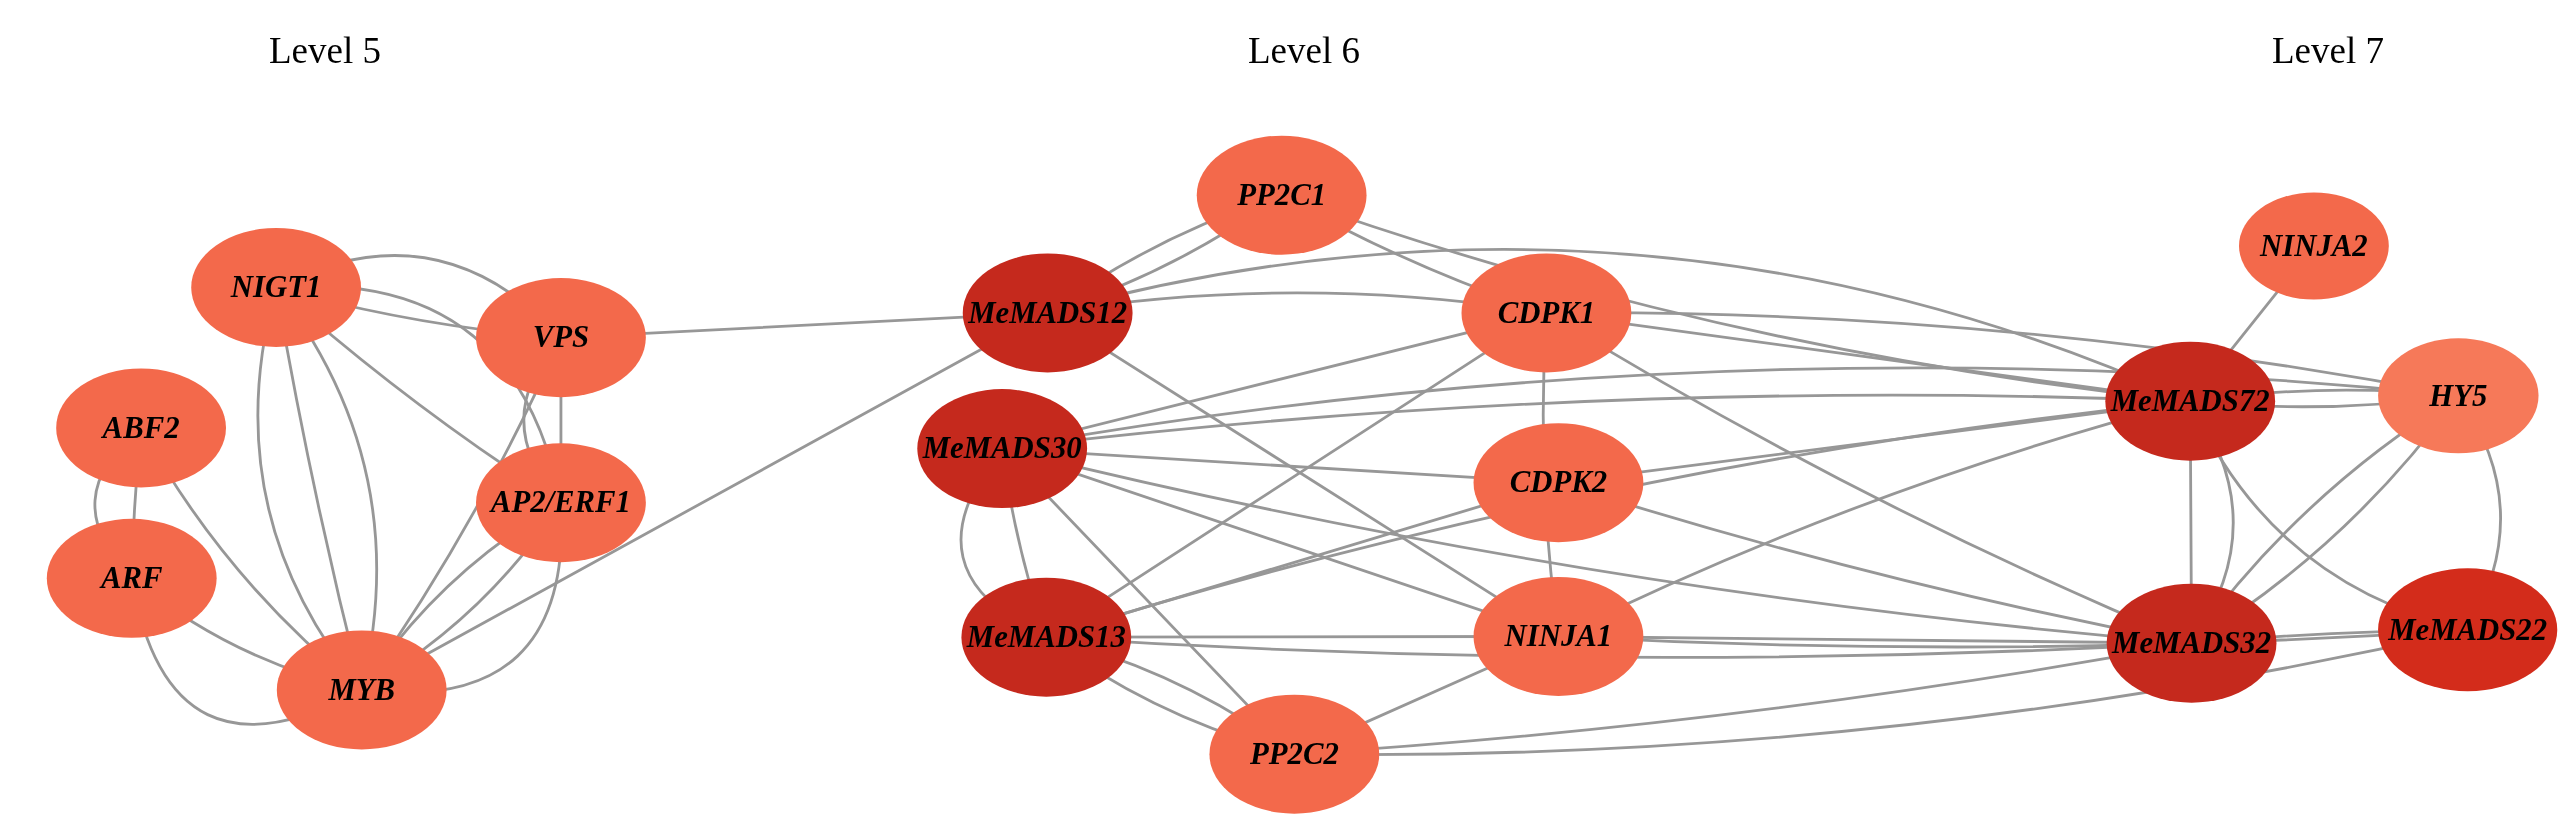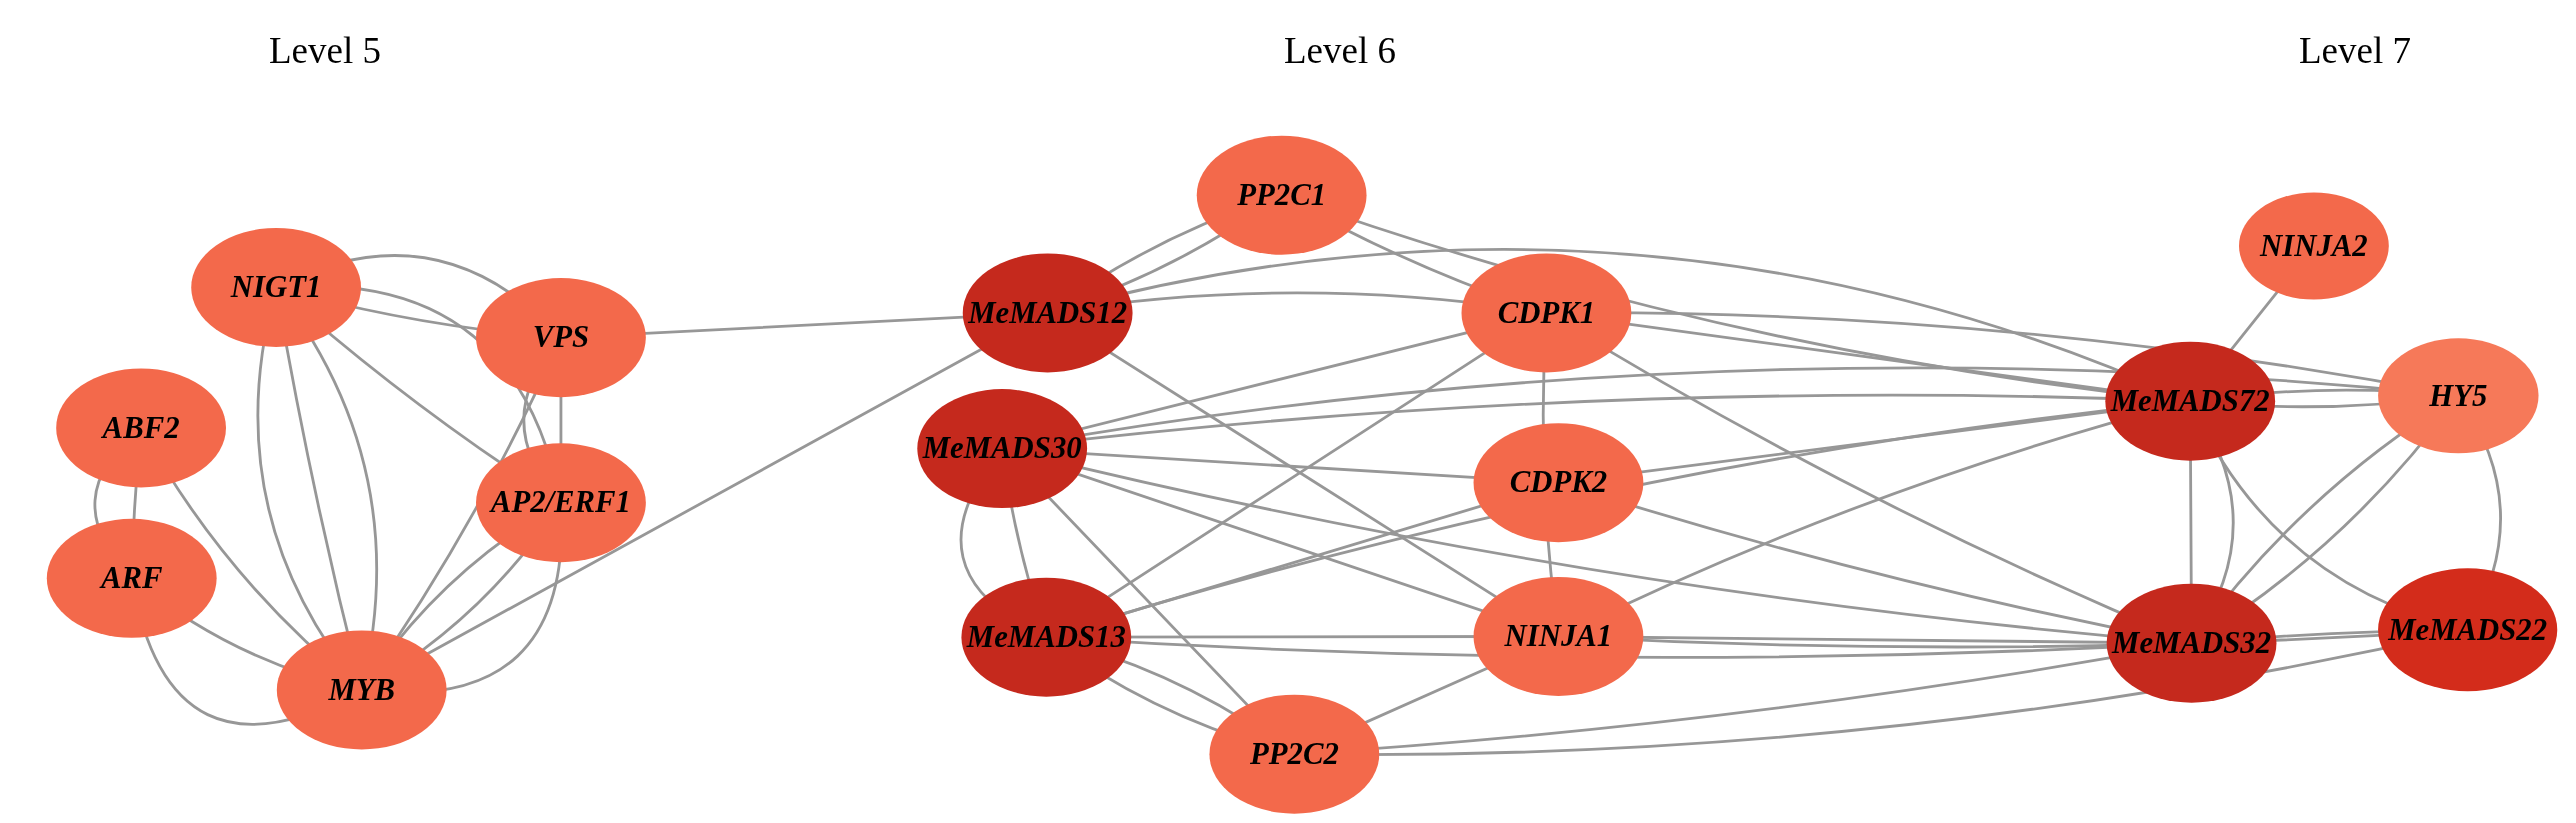--- a/index.html
+++ b/index.html
@@ -192,16 +192,16 @@
           <ellipse cx="3277" cy="962" rx="127" ry="89" fill="#C5291D"></ellipse>
           <text x="3277" y="966" class="node-label" fill="#000000" font-size="46">MeMADS32</text>
         </g>
         <g cursor="pointer">
           <ellipse cx="3690" cy="942" rx="134" ry="92" fill="#D32C1B"></ellipse>
           <text x="3690" y="946" class="node-label" fill="#000000" font-size="46">MeMADS22</text>
         </g>
       </g>
     </svg>
   <div class="level-title" style="left: 325px; top: 32px; color: rgb(0, 0, 0);">Level 5</div>
-  <div class="level-title" style="left: 1340px; top: 32px; color: rgb(0, 0, 0);">Level 6</div>
-  <div class="level-title" style="left: 2328px; top: 32px; color: rgb(0, 0, 0); margin-left: 27px;">Level 7</div>
+  <div class="level-title" style="left: 1304px; top: 32px; color: rgb(0, 0, 0);">Level 6</div>
+  <div class="level-title" style="left: 2328px; top: 32px; color: rgb(0, 0, 0);">Level 7</div>
 </div>
 
 
 </body></html>

